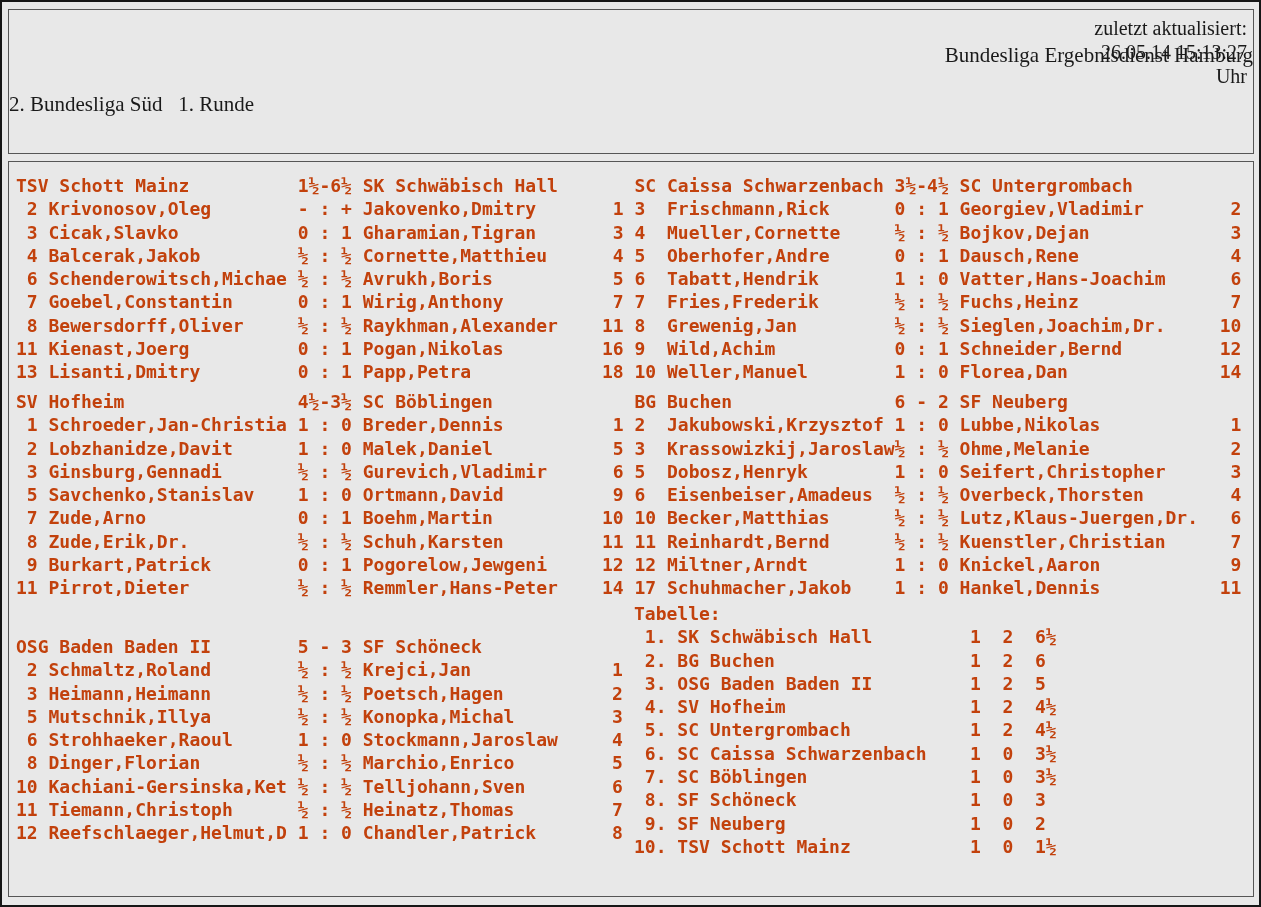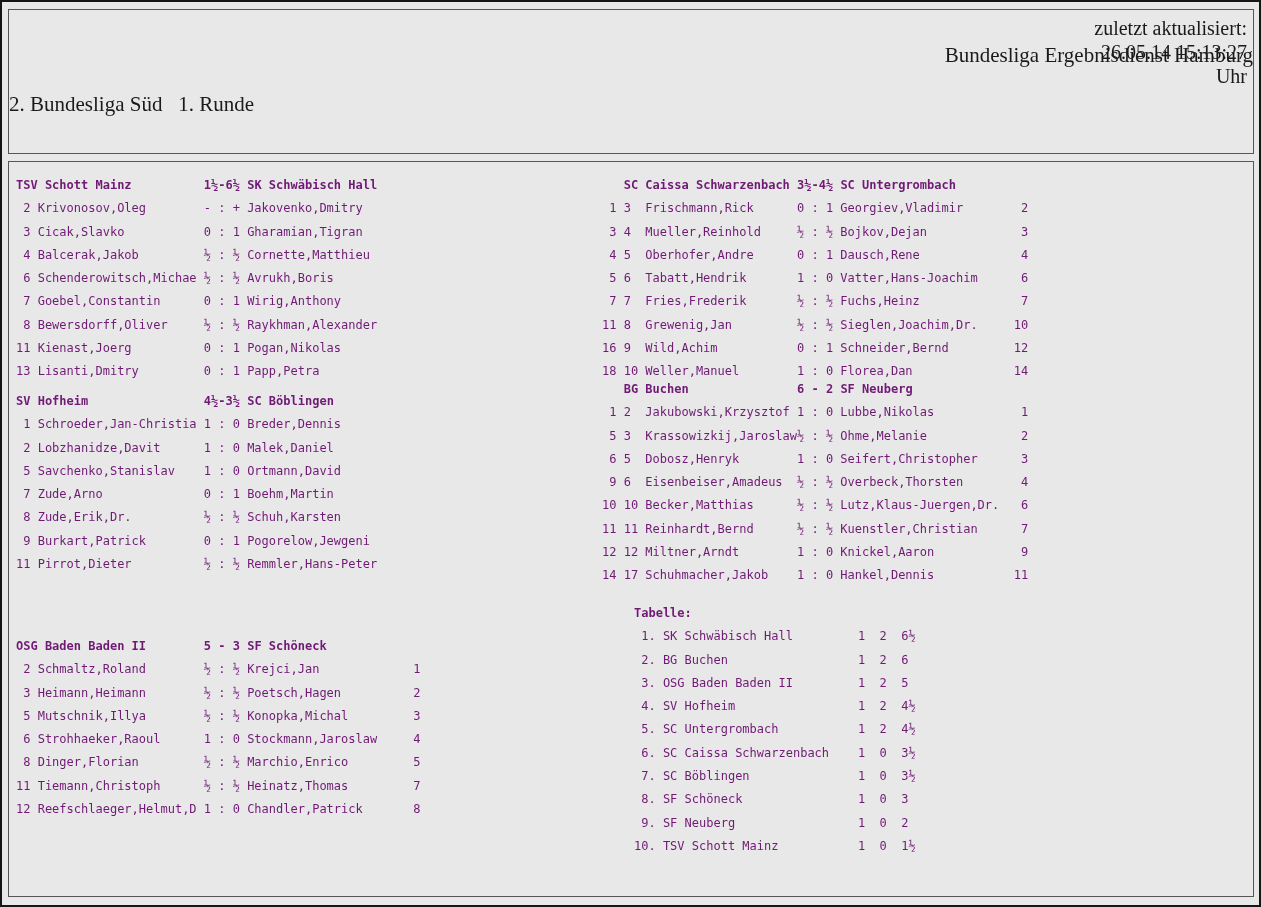--- a/index.html
+++ b/index.html
@@ -12,22 +12,22 @@
 
   .title{position:absolute;left:0;right:0;top:33px;text-align:right;
          font-size:21px;line-height:24px;}
   .subtitle{position:absolute;left:0;right:0;top:82px;text-align:left;
             font-size:21px;line-height:24px;white-space:pre;}
   .updated{position:absolute;top:6px;right:6px;text-align:right;
            font-size:20px;line-height:24px;}
 
   
   .sec{position:absolute;font-family:"DejaVu Sans Mono",monospace;
-       font-size:12px;line-height:23.3px;color:#701a75;}
-  .row{white-space:nowrap;height:23.3px;}
+       font-size:18px;line-height:23.3px;color:#c2410c;}
+  .row{white-space:nowrap;height:23.3px;font-weight:bold;}
   .hdr{font-weight:bold;}
   .f{display:inline-block;vertical-align:top;white-space:pre;overflow:visible;}
 
   .n1{width:2ch;text-align:right;margin-right:1ch;}
   .res{width:5ch;margin-right:1ch;}
   .left-t .hm{width:22ch;margin-right:1ch;}
   .left-t .aw{width:22ch;margin-right:1ch;}
   .left-t .n3{width:2ch;text-align:left;}
   .left-t .lh-home{width:25ch;margin-right:1ch;}
 
@@ -41,21 +41,21 @@
   .rk{width:3ch;text-align:right;margin-right:1ch;}
   .tm{width:26ch;}
   .gp{width:2ch;text-align:right;}
   .pt{width:2ch;text-align:right;margin-left:1ch;}
   .bp{width:3ch;margin-left:2ch;text-align:left;}
 
   #m0{left:7px;top:12px;}
   #m1{left:7px;top:228px;}
   #m2{left:7px;top:473px;}
   #m3{left:593px;top:12px;}
-  #m4{left:593px;top:216px;}
+  #m4{left:593px;top:228px;}
   #standings{left:625px;top:440px;}
 </style>
 </head>
 <body>
 
 <div class="page">
 
   <div class="box header-box">
     <div class="title">Bundesliga Ergebnisdienst Hamburg</div>
     <div class="subtitle">2. Bundesliga Süd   1. Runde</div>
@@ -80,46 +80,48 @@
           <div class="row"><span class="f n1">11</span><span class="f hm">Kienast,Joerg</span><span class="f res">0 : 1</span><span class="f aw">Pogan,Nikolas</span><span class="f n3"></span></div>
           <div class="row"><span class="f n1">13</span><span class="f hm">Lisanti,Dmitry</span><span class="f res">0 : 1</span><span class="f aw">Papp,Petra</span><span class="f n3"></span></div>
         </div>
     </div>
 
     <div class="sec left-t" id="m1">
       <div class="row hdr"><span class="f lh-home">SV Hofheim</span><span class="f res">4½-3½</span><span class="f ah">SC Böblingen</span></div>
       <div>
           <div class="row"><span class="f n1">1</span><span class="f hm">Schroeder,Jan-Christia</span><span class="f res">1 : 0</span><span class="f aw">Breder,Dennis</span><span class="f n3"></span></div>
           <div class="row"><span class="f n1">2</span><span class="f hm">Lobzhanidze,Davit</span><span class="f res">1 : 0</span><span class="f aw">Malek,Daniel</span><span class="f n3"></span></div>
+          <div class="row"><span class="f n1">3</span><span class="f hm">Ginsburg,Gennadi</span><span class="f res">½ : ½</span><span class="f aw">Gurevich,Vladimir</span><span class="f n3"></span></div>
           <div class="row"><span class="f n1">5</span><span class="f hm">Savchenko,Stanislav</span><span class="f res">1 : 0</span><span class="f aw">Ortmann,David</span><span class="f n3"></span></div>
           <div class="row"><span class="f n1">7</span><span class="f hm">Zude,Arno</span><span class="f res">0 : 1</span><span class="f aw">Boehm,Martin</span><span class="f n3"></span></div>
           <div class="row"><span class="f n1">8</span><span class="f hm">Zude,Erik,Dr.</span><span class="f res">½ : ½</span><span class="f aw">Schuh,Karsten</span><span class="f n3"></span></div>
           <div class="row"><span class="f n1">9</span><span class="f hm">Burkart,Patrick</span><span class="f res">0 : 1</span><span class="f aw">Pogorelow,Jewgeni</span><span class="f n3"></span></div>
           <div class="row"><span class="f n1">11</span><span class="f hm">Pirrot,Dieter</span><span class="f res">½ : ½</span><span class="f aw">Remmler,Hans-Peter</span><span class="f n3"></span></div>
         </div>
     </div>
 
     <div class="sec left-t" id="m2">
       <div class="row hdr"><span class="f lh-home">OSG Baden Baden II</span><span class="f res">5 - 3</span><span class="f ah">SF Schöneck</span></div>
       <div>
           <div class="row"><span class="f n1">2</span><span class="f hm">Schmaltz,Roland</span><span class="f res">½ : ½</span><span class="f aw">Krejci,Jan</span><span class="f n3">1</span></div>
           <div class="row"><span class="f n1">3</span><span class="f hm">Heimann,Heimann</span><span class="f res">½ : ½</span><span class="f aw">Poetsch,Hagen</span><span class="f n3">2</span></div>
           <div class="row"><span class="f n1">5</span><span class="f hm">Mutschnik,Illya</span><span class="f res">½ : ½</span><span class="f aw">Konopka,Michal</span><span class="f n3">3</span></div>
           <div class="row"><span class="f n1">6</span><span class="f hm">Strohhaeker,Raoul</span><span class="f res">1 : 0</span><span class="f aw">Stockmann,Jaroslaw</span><span class="f n3">4</span></div>
           <div class="row"><span class="f n1">8</span><span class="f hm">Dinger,Florian</span><span class="f res">½ : ½</span><span class="f aw">Marchio,Enrico</span><span class="f n3">5</span></div>
+          <div class="row"><span class="f n1">10</span><span class="f hm">Kachiani-Gersinska,Ket</span><span class="f res">½ : ½</span><span class="f aw">Telljohann,Sven</span><span class="f n3">6</span></div>
           <div class="row"><span class="f n1">11</span><span class="f hm">Tiemann,Christoph</span><span class="f res">½ : ½</span><span class="f aw">Heinatz,Thomas</span><span class="f n3">7</span></div>
           <div class="row"><span class="f n1">12</span><span class="f hm">Reefschlaeger,Helmut,D</span><span class="f res">1 : 0</span><span class="f aw">Chandler,Patrick</span><span class="f n3">8</span></div>
         </div>
     </div>
 
     <div class="sec right-t" id="m3">
       <div class="row hdr"><span class="f lh-home">SC Caissa Schwarzenbach</span><span class="f res">3½-4½</span><span class="f ah">SC Untergrombach</span></div>
       <div>
           <div class="row"><span class="f n1">1</span><span class="f n2">3</span><span class="f hm">Frischmann,Rick</span><span class="f res">0 : 1</span><span class="f aw">Georgiev,Vladimir</span><span class="f n3">2</span></div>
-          <div class="row"><span class="f n1">3</span><span class="f n2">4</span><span class="f hm">Mueller,Reinhold</span><span class="f res">½ : ½</span><span class="f aw">Bojkov,Dejan</span><span class="f n3">3</span></div>
+          <div class="row"><span class="f n1">3</span><span class="f n2">4</span><span class="f hm">Mueller,Cornette</span><span class="f res">½ : ½</span><span class="f aw">Bojkov,Dejan</span><span class="f n3">3</span></div>
           <div class="row"><span class="f n1">4</span><span class="f n2">5</span><span class="f hm">Oberhofer,Andre</span><span class="f res">0 : 1</span><span class="f aw">Dausch,Rene</span><span class="f n3">4</span></div>
           <div class="row"><span class="f n1">5</span><span class="f n2">6</span><span class="f hm">Tabatt,Hendrik</span><span class="f res">1 : 0</span><span class="f aw">Vatter,Hans-Joachim</span><span class="f n3">6</span></div>
           <div class="row"><span class="f n1">7</span><span class="f n2">7</span><span class="f hm">Fries,Frederik</span><span class="f res">½ : ½</span><span class="f aw">Fuchs,Heinz</span><span class="f n3">7</span></div>
           <div class="row"><span class="f n1">11</span><span class="f n2">8</span><span class="f hm">Grewenig,Jan</span><span class="f res">½ : ½</span><span class="f aw">Sieglen,Joachim,Dr.</span><span class="f n3">10</span></div>
           <div class="row"><span class="f n1">16</span><span class="f n2">9</span><span class="f hm">Wild,Achim</span><span class="f res">0 : 1</span><span class="f aw">Schneider,Bernd</span><span class="f n3">12</span></div>
           <div class="row"><span class="f n1">18</span><span class="f n2">10</span><span class="f hm">Weller,Manuel</span><span class="f res">1 : 0</span><span class="f aw">Florea,Dan</span><span class="f n3">14</span></div>
         </div>
     </div>
 
     <div class="sec right-t" id="m4">

